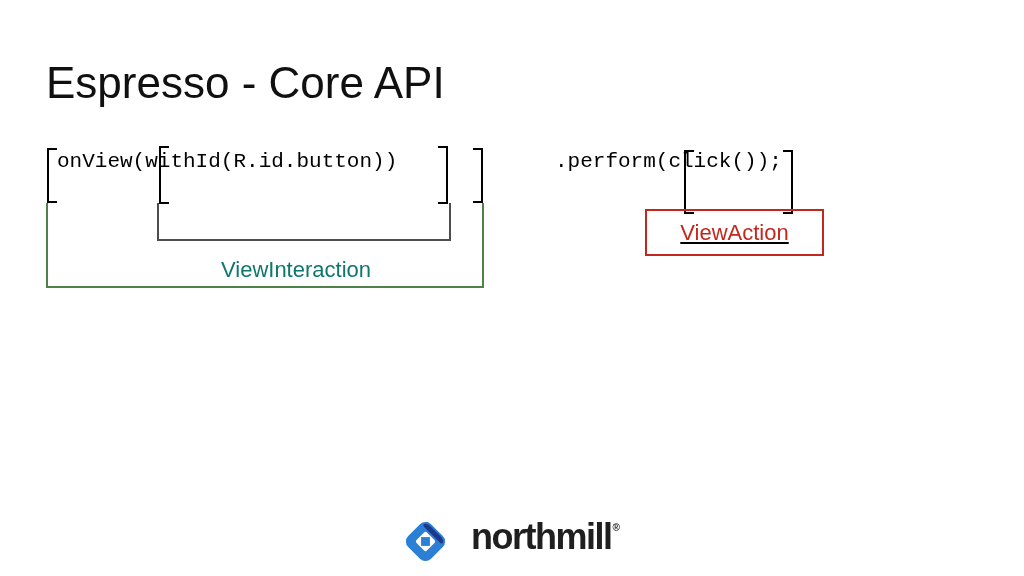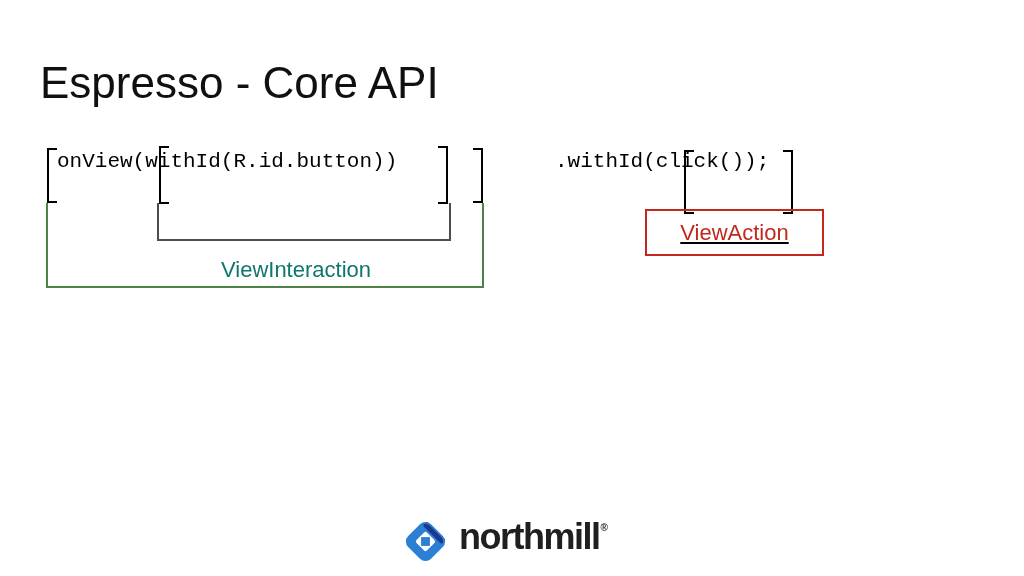--- a/index.html
+++ b/index.html
@@ -1,21 +1,21 @@
 <!DOCTYPE html>
 <html><head>
 <meta charset="utf-8">
 <style>
   * { margin:0; padding:0; box-sizing:border-box; }
   html,body { width:1024px; height:576px; }
   body { font-family:"Liberation Sans", sans-serif; background:#ffffff; overflow:hidden; }
   .slide { position:relative; width:1024px; height:576px; background:#ffffff; }
 
   .title {
-    position:absolute; left:40px; top:60px;
+    position:absolute; left:46px; top:60px;
     font-size:44px; line-height:46px; color:#101010;
     font-family:"Liberation Sans", sans-serif; font-weight:400;
     letter-spacing:0px; white-space:nowrap;
   }
 
   .code {
     position:absolute; top:147px;
     font-family:"Liberation Mono","DejaVu Sans Mono",monospace;
     font-size:21px; line-height:30px; color:#000000; white-space:pre;
   }
@@ -48,41 +48,41 @@
   .lbl-interaction { left:36px;  width:520px; top:257px; color:#0f766e; }
 
   .action-box {
     position:absolute; left:645px; top:209px; width:179px; height:47px;
     border:2px solid #c3271e; display:flex; align-items:center; justify-content:center;text-decoration:underline;
   }
   .lbl-action { position:static; color:#c3271e; font-size:22px; }
 
   .logo {
     position:absolute; left:402px; top:516px; height:50px;
-    display:flex; align-items:center; gap:10px;
+    display:flex; align-items:center; gap:22px;
   }
   .logo-icon { width:47px; height:47px; display:block; }
   .logo-text {
     font-size:36px; font-weight:bold; color:#1f1f1f;
     letter-spacing:-1.5px; line-height:47px; position:relative;
   }
   .logo-reg {
     font-size:10px; font-weight:bold; color:#1f1f1f;
     position:relative; top:-18px; left:1px; letter-spacing:0;
   }
 </style>
 </head>
 <body>
 
 <div class="slide">
 
   <div class="title">Espresso - Core API</div>
 
   <div class="code code-left">onView(withId(R.id.button))</div>
-  <div class="code code-right">.withId(click());</div>
+  <div class="code code-right">.perform(click());</div>
 
   <div class="bracket open  br-green green-open"></div>
   <div class="bracket close br-green green-close"></div>
 
   <div class="bracket open  br-blue blue-open"></div>
   <div class="bracket close br-blue blue-close"></div>
 
   <div class="bracket open  br-red red-open"></div>
   <div class="bracket close br-red red-close"></div>
 

